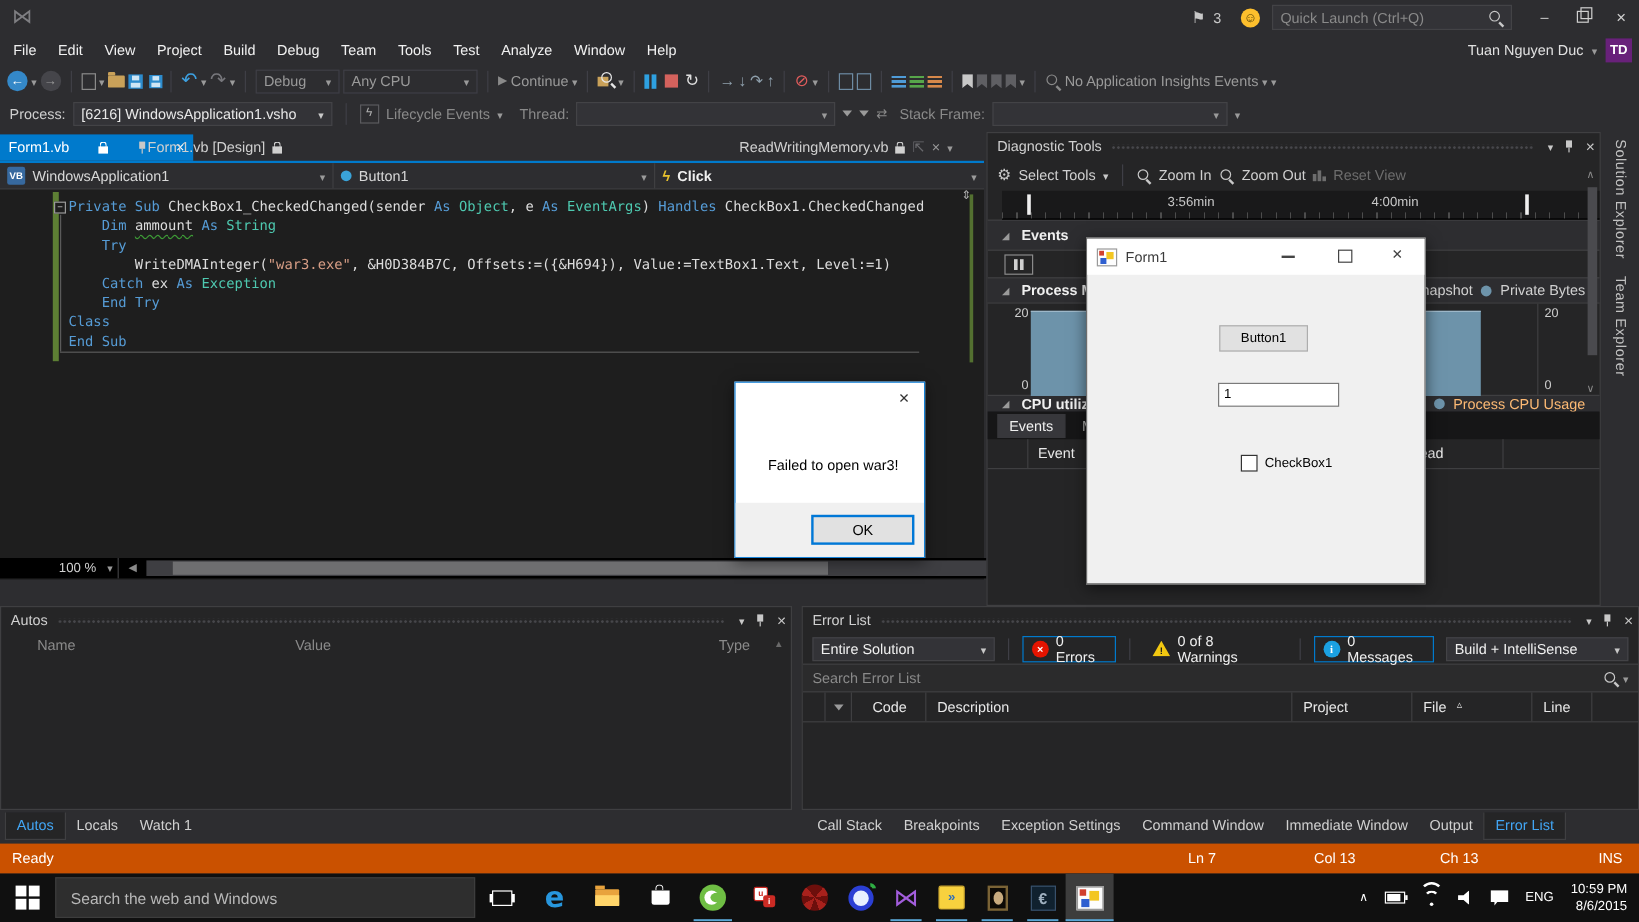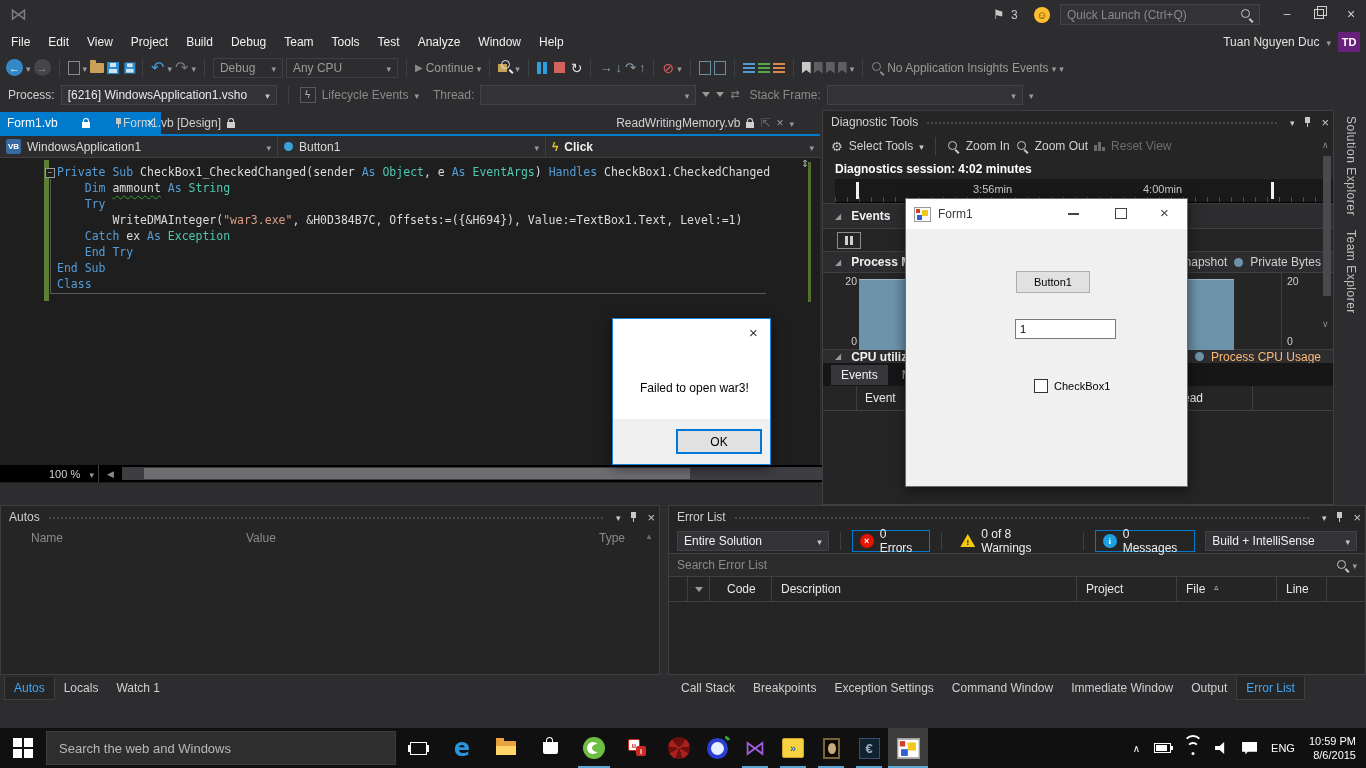--- a/index.html
+++ b/index.html
@@ -254,22 +254,22 @@
     <div class="a flex" style="left:45px;top:10px;width:10px;height:10px;border:1px solid #9a9a9a;box-sizing:border-box;justify-content:center;color:#c8c8c8;font-size:8px;line-height:8px;background:#1e1e1e;z-index:2;">−</div>
     <div class="a" style="left:50px;top:21px;width:1px;height:114px;background:#5a5a5a;"></div>
     <div class="a" style="left:50px;top:135px;width:716px;height:1px;background:#5a5a5a;"></div>
     <div class="a" style="left:57px;top:6px;">
         <div class="code-line"><span class="tok-kw">Private Sub </span><span class="tok-pl">CheckBox1_CheckedChanged(sender </span><span class="tok-kw">As </span><span class="tok-ty">Object</span><span class="tok-pl">, e </span><span class="tok-kw">As </span><span class="tok-ty">EventArgs</span><span class="tok-pl">) </span><span class="tok-kw">Handles </span><span class="tok-pl">CheckBox1.CheckedChanged</span></div>
         <div class="code-line"><span class="tok-pl">    </span><span class="tok-kw">Dim </span><span class="tok-sq">ammount</span><span class="tok-pl"> </span><span class="tok-kw">As </span><span class="tok-ty">String</span></div>
         <div class="code-line"><span class="tok-pl">    </span><span class="tok-kw">Try</span></div>
         <div class="code-line"><span class="tok-pl">        </span><span class="tok-pl">WriteDMAInteger(</span><span class="tok-st">"war3.exe"</span><span class="tok-pl">, &amp;H0D384B7C, Offsets:=({&amp;H694}), Value:=TextBox1.Text, Level:=1)</span></div>
         <div class="code-line"><span class="tok-pl">    </span><span class="tok-kw">Catch</span><span class="tok-pl"> ex </span><span class="tok-kw">As </span><span class="tok-ty">Exception</span></div>
         <div class="code-line"><span class="tok-pl">    </span><span class="tok-kw">End Try</span></div>
+        <div class="code-line"><span class="tok-kw">Class</span></div>
         <div class="code-line"><span class="tok-kw">End Sub</span></div>
-        <div class="code-line"><span class="tok-kw">Class</span></div>
       </div>
     <span class="a" style="left:801px;top:0px;color:#b0b0b0;font-size:10px;">⇕</span>
     <div class="a" style="left:808px;top:4px;width:3px;height:140px;background:#5d7f34;opacity:.85;"></div>
   </div>
 
   <div class="a flex" style="left:0;top:465px;width:820px;height:17px;background:#000000;padding-left:45px;">
     <span class="flex" style="width:54px;height:100%;padding:0 4px;justify-content:space-between;box-sizing:border-box;color:#d0d0d0;font-size:11px;border-right:1px solid #3f3f41;">
       <span>100 %</span>
         <span class="caret"></span>
     </span>
@@ -299,21 +299,20 @@
       <span style="color:#d0d0d0;">Zoom In</span>
       <span class="ic-lens" style="color:#c8c8c8;"></span>
       <span style="color:#d0d0d0;">Zoom Out</span>
       <span style="display:inline-flex;gap:1px;align-items:flex-end;">
           <i style="width:3px;height:6px;background:#6d6d6d;"></i>
           <i style="width:3px;height:9px;background:#6d6d6d;"></i>
           <i style="width:3px;height:4px;background:#6d6d6d;"></i>
         </span>
       <span style="color:#6d6d6d;">Reset View</span>
     </div>
-    <div class="flex" style="height:20px;padding:0 12px;font-weight:bold;color:#fff;">Diagnostics session: 4:02 minutes</div>
 
     <div style="position:relative;margin-left:12px;height:23px;background:#19191a;border-bottom:1px solid #000;">
       <div class="a" style="left:0;right:0;bottom:0;height:5px;background:repeating-linear-gradient(90deg,#4d4d4d 0 1px,transparent 1px 12px);"></div>
       <span class="a" style="left:138px;top:4px;color:#c8c8c8;font-size:11px;">3:56min</span>
       <span class="a" style="left:308px;top:4px;color:#c8c8c8;font-size:11px;">4:00min</span>
       <span class="a" style="left:21px;top:3px;width:3px;height:17px;background:#f0f0f0;"></span>
       <span class="a" style="left:436px;top:3px;width:3px;height:17px;background:#f0f0f0;"></span>
     </div>
 
     <div class="flex" style="height:24px;background:#2d2d30;border-top:1px solid #3f3f41;border-bottom:1px solid #3f3f41;padding:0 12px;gap:10px;">
@@ -461,20 +460,27 @@
   <div class="a flex" style="left:672px;top:675px;height:26px;">
     <span class="wtab">Call Stack</span>
     <span class="wtab">Breakpoints</span>
     <span class="wtab">Exception Settings</span>
     <span class="wtab">Command Window</span>
     <span class="wtab">Immediate Window</span>
     <span class="wtab">Output</span>
     <span class="wtab on">Error List</span>
   </div>
 
+  <div class="a" style="left:0;top:703px;width:1366px;height:25px;background:#ca5100;color:#fff;">
+    <span class="a" style="left:10px;top:5px;">Ready</span>
+    <span class="a" style="left:990px;top:5px;">Ln 7</span>
+    <span class="a" style="left:1095px;top:5px;">Col 13</span>
+    <span class="a" style="left:1200px;top:5px;">Ch 13</span>
+    <span class="a" style="left:1332px;top:5px;">INS</span>
+  </div>
 
   <div class="a flex" style="left:0;top:728px;width:1366px;height:40px;background:#101010;">
     <span class="tcell" style="width:46px;">
         <span class="win-logo">
           <i></i>
           <i></i>
           <i></i>
           <i></i>
         </span>
       </span>

